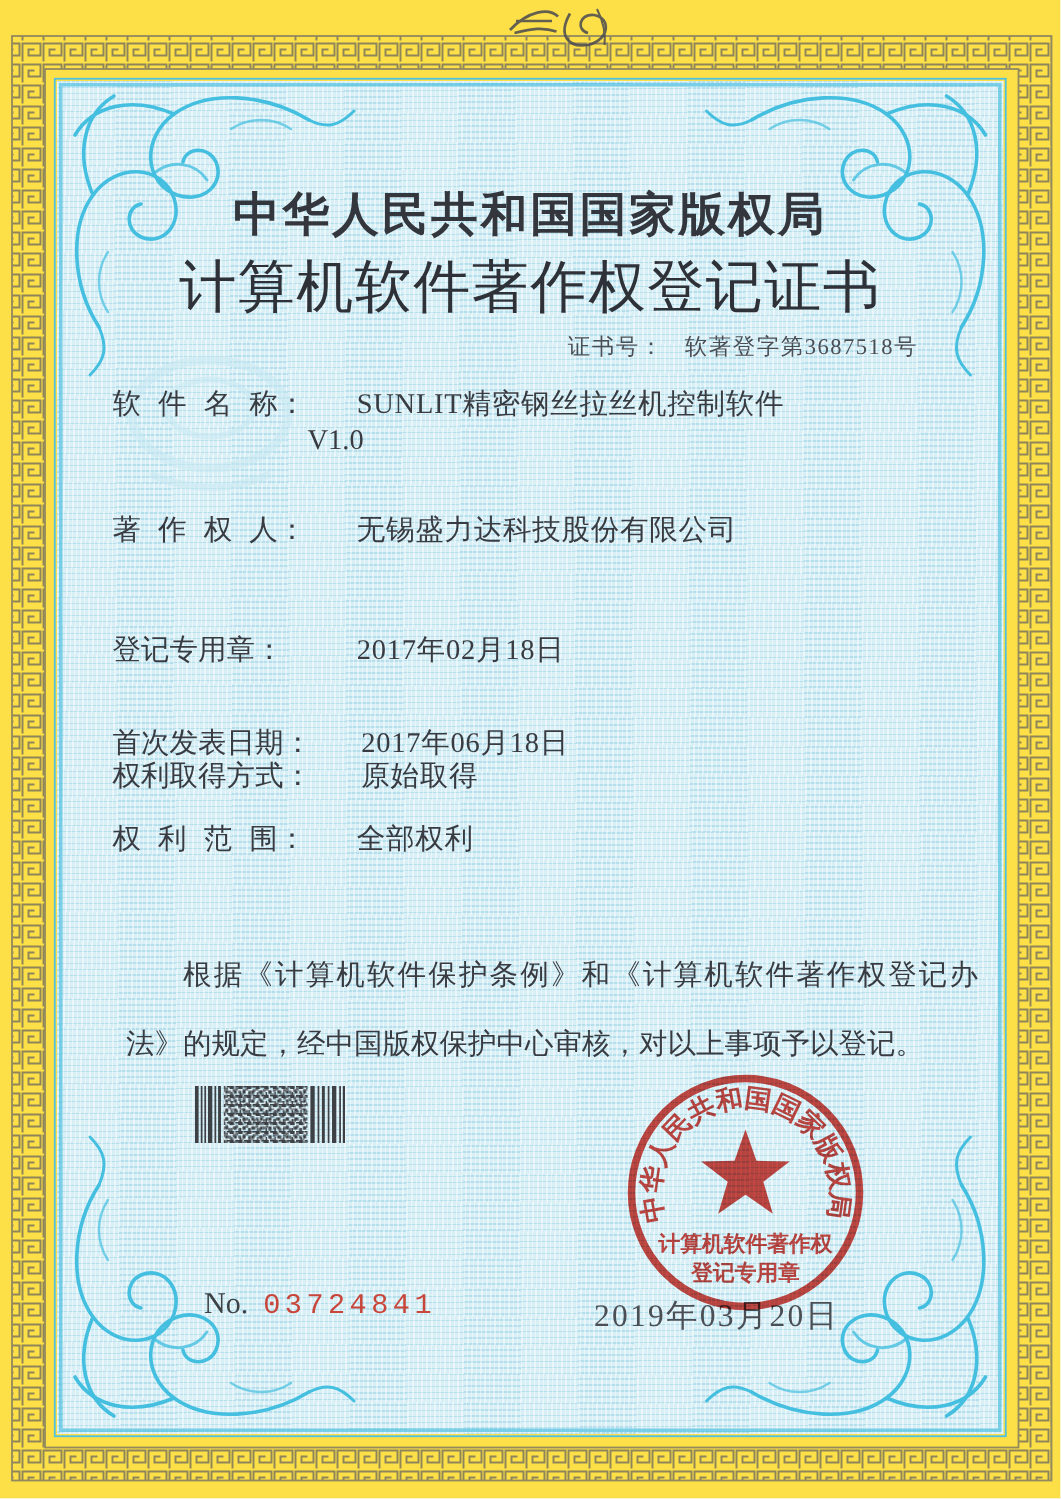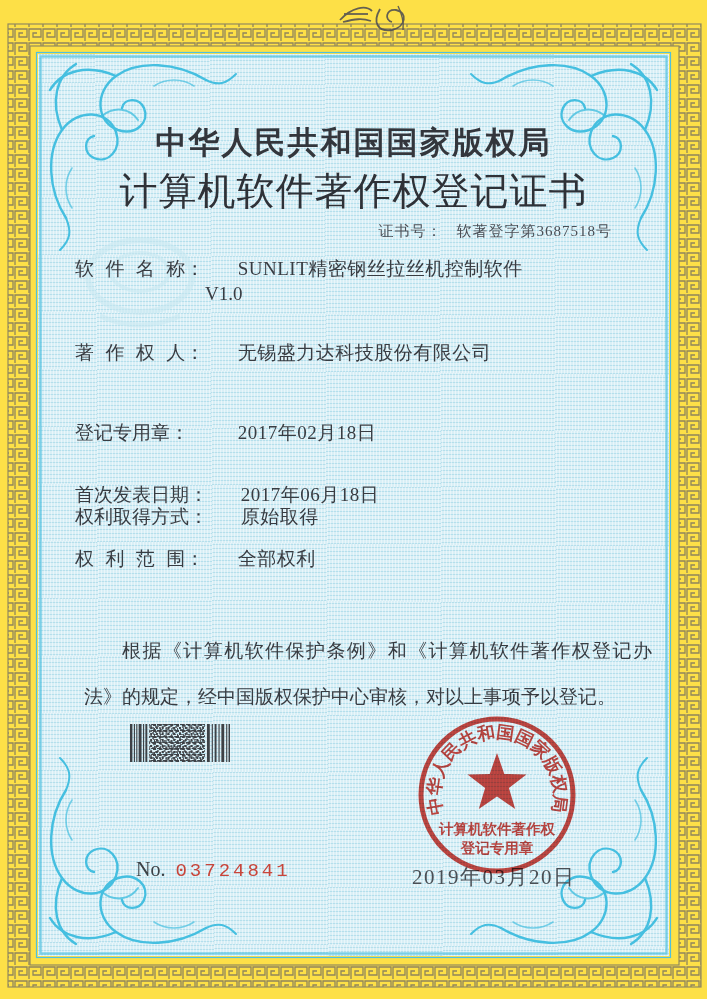--- a/index.html
+++ b/index.html
@@ -20,21 +20,21 @@
   .certno{top:222px;right:95px;font-size:15px;color:#4a4e55;letter-spacing:1px;}
   .certno .gap{display:inline-block;width:14px;}
   .row{left:75px;font-size:19px;color:#383c42;}
   .row .lbl{display:inline-block;min-width:130px;font-family:Liberation Mono, monospace;}
   .row .val{letter-spacing:.5px;margin-left:28px;}
   .val2{left:205px;font-size:19px;color:#383c42;text-align:center;}
   .statement{left:72px;width:568px;top:628px;font-size:19px;line-height:46px;
     color:#383c42;text-indent:2em;text-align:justify;padding-left:12px;}
   .serial{top:858px;left:112px;font-size:20px;color:#3c4146;margin-left:24px;}
   .serial .num{color:#c8453a;letter-spacing:3px;margin-left:10px;font-family:"Liberation Mono","DejaVu Sans Mono",monospace;font-size:19px;}
-  .issue-date{top:863px;left:412px;font-size:21px;color:#4a4f55;letter-spacing:1.5px;}
+  .issue-date{top:863px;left:396px;font-size:21px;color:#4a4f55;letter-spacing:1.5px;}
   svg.barcode{position:absolute;left:130px;top:724px;width:100px;height:38px;}
   svg.stamp{position:absolute;left:414px;top:712px;width:166px;height:166px;mix-blend-mode:multiply;}
   .stamp-text{font-family:"Liberation Sans","DejaVu Sans",sans-serif;font-weight:700;fill:#d0352e;}
 </style>
 </head>
 <body>
 
 <div class="page">
 
   <div class="inner-field"></div>

